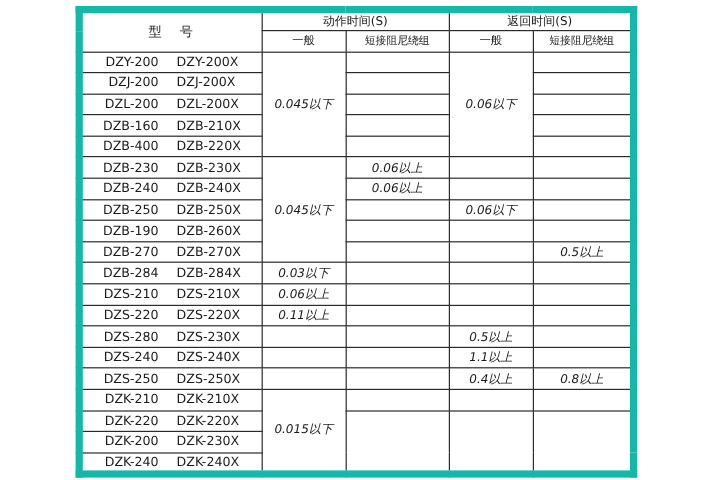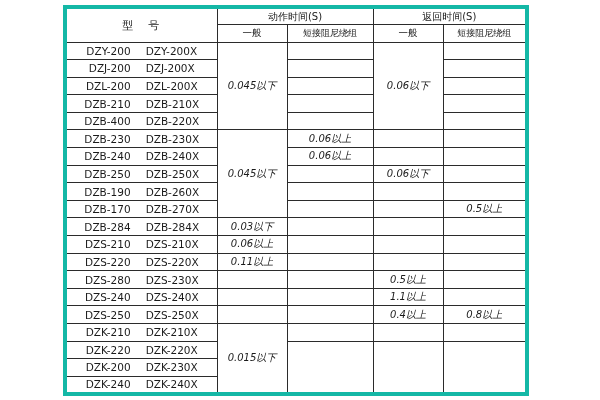--- a/index.html
+++ b/index.html
@@ -18,21 +18,21 @@
     background: #ffffff;
     overflow: hidden;
   }
   table.spec {
     position: absolute;
     left: 63px;
     top: 5px;
     width: 462px;
     border-collapse: collapse;
     table-layout: fixed;
-    border: 4px solid #14b8a6;
+    border: 6px solid #14b8a6;
   }
   table.spec th, table.spec td {
     border: 1px solid #2b2b2b;
     padding: 0;
     text-align: center;
     vertical-align: middle;
     font-weight: normal;
     overflow: hidden;
     white-space: nowrap;
   }
@@ -105,21 +105,21 @@
               <span>DZL-200</span>
               <span>DZL-200X</span>
             </div>
           </td>
         <td class="val"></td>
         <td class="val"></td>
       </tr>
       <tr>
         <td class="model">
             <div class="model-pair">
-              <span>DZB-210</span>
+              <span>DZB-160</span>
               <span>DZB-210X</span>
             </div>
           </td>
         <td class="val"></td>
         <td class="val"></td>
       </tr>
       <tr>
         <td class="model">
             <div class="model-pair">
               <span>DZB-400</span>
@@ -170,21 +170,21 @@
               <span>DZB-260X</span>
             </div>
           </td>
         <td class="val"></td>
         <td class="val"></td>
         <td class="val"></td>
       </tr>
       <tr>
         <td class="model">
             <div class="model-pair">
-              <span>DZB-170</span>
+              <span>DZB-270</span>
               <span>DZB-270X</span>
             </div>
           </td>
         <td class="val"></td>
         <td class="val"></td>
         <td class="val">0.5以上</td>
       </tr>
       <tr>
         <td class="model">
             <div class="model-pair">

